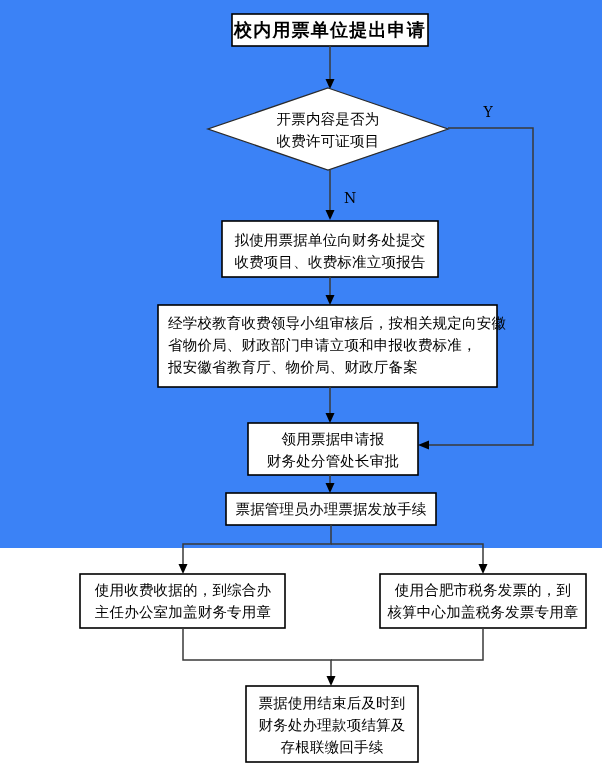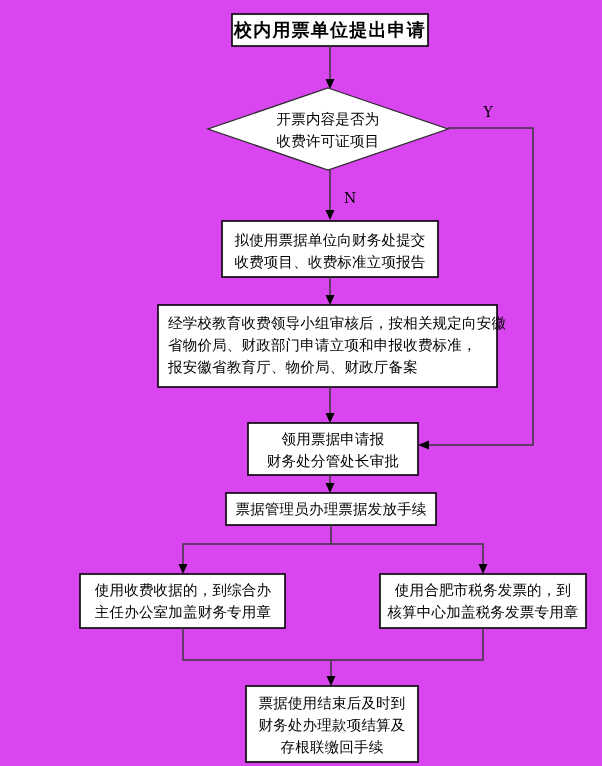--- a/index.html
+++ b/index.html
@@ -9,22 +9,22 @@
   }
   body {
     width: 602px;
     height: 766px;
     overflow: hidden;
     font-family: "DejaVu Sans", "Liberation Sans", sans-serif;
   }
   #flowchart-root {
     position: relative;
     width: 602px;
-    height: 766px;
-    background: #d946ef;
+    height: 548px;
+    background: #3b82f6;
   }
   svg#flow-svg {
     display: block;
     width: 602px;
     height: 766px;
   }
   .node-box {
     fill: #ffffff;
     stroke: #000000;
     stroke-width: 1.6;

